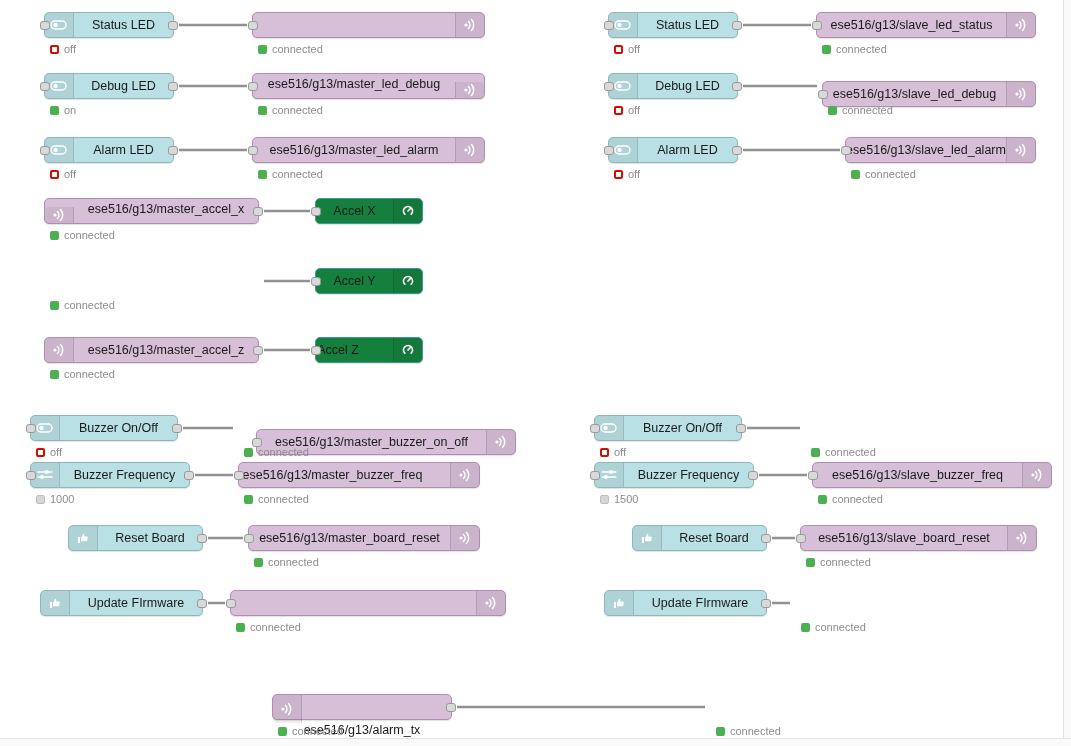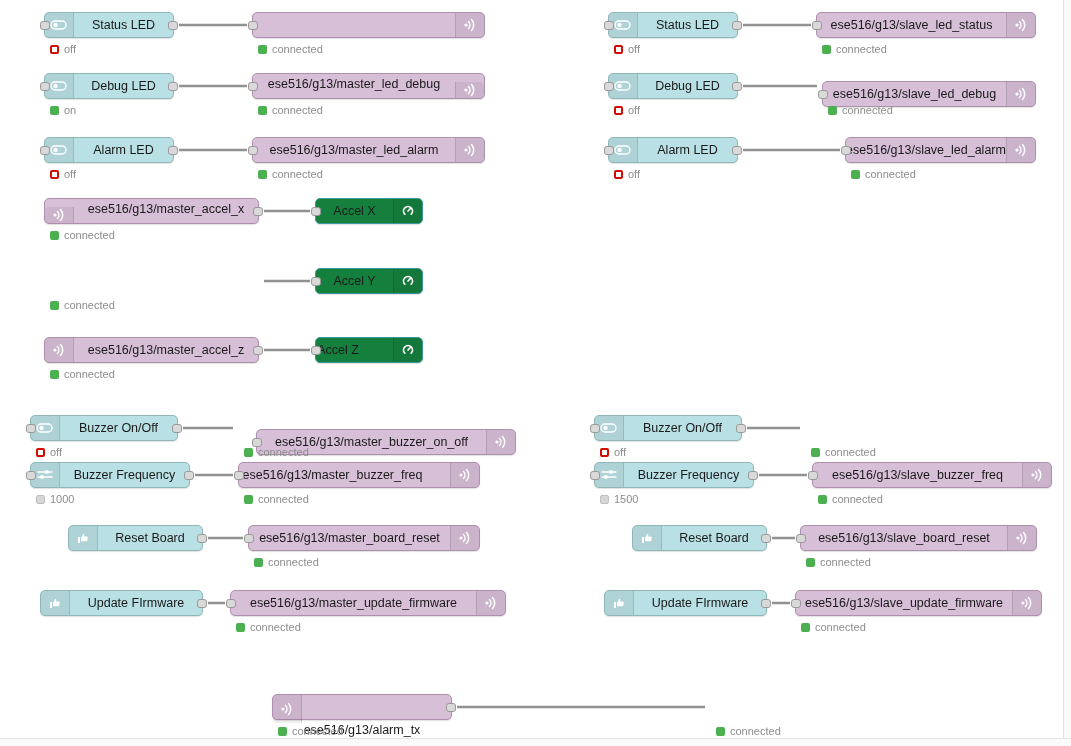--- a/index.html
+++ b/index.html
@@ -318,21 +318,20 @@
     <div class="node t-mqtt-out icon-right" style="left: 230px; top: 590px; width: 276px;">
     <div class="node-icon">
         <svg width="14" height="16" viewBox="0 0 14 16">
           <g fill="none" stroke="#fff" stroke-width="1.5" stroke-linecap="round">
             <path d="M5.5 4.5 a5 5 0 0 1 0 7"></path>
             <path d="M8.5 2.5 a8 8 0 0 1 0 11"></path>
           </g>
           <circle cx="3" cy="8" r="1.6" fill="#fff"></circle>
         </svg>
       </div>
-    <div class="node-label">ese516/g13/master_update_firmware</div>
     <div class="port port-in"></div>
 
   </div>
     <div class="status status-dot-green" style="left: 236px; top: 621px;"><span class="sq"></span><span class="status-text">connected</span></div>
     <div class="node t-switch" style="left: 608px; top: 12px; width: 130px;">
     <div class="node-icon">
         <svg width="18" height="12" viewBox="0 0 18 12">
           <rect x="1" y="2" width="15" height="8" rx="4" fill="none" stroke="#fff" stroke-width="1.4"></rect>
           <circle cx="5.5" cy="6" r="2.2" fill="#fff"></circle>
         </svg>
@@ -483,34 +482,20 @@
     <div class="node t-button" style="left: 604px; top: 590px; width: 163px;">
     <div class="node-icon">
         <svg width="16" height="16" viewBox="0 0 16 16">
           <path fill="#fff" d="M3 7h2v6H3zM6 13V7.5c1-.5 1.6-1.8 1.8-3.2.1-.9 1.5-.8 1.5.2 0 .9-.3 2-.3 2h3.1c.8 0 .9 1 .3 1.2.5.3.4 1.1-.1 1.3.4.3.3 1-.2 1.2.3.3.1 1-.5 1H6z"></path>
         </svg>
       </div>
     <div class="node-label">Update FIrmware</div>
 
     <div class="port port-out"></div>
   </div>
-    <div class="node t-mqtt-out icon-right" style="left: 795px; top: 590px; width: 247px;">
-    <div class="node-icon">
-        <svg width="14" height="16" viewBox="0 0 14 16">
-          <g fill="none" stroke="#fff" stroke-width="1.5" stroke-linecap="round">
-            <path d="M5.5 4.5 a5 5 0 0 1 0 7"></path>
-            <path d="M8.5 2.5 a8 8 0 0 1 0 11"></path>
-          </g>
-          <circle cx="3" cy="8" r="1.6" fill="#fff"></circle>
-        </svg>
-      </div>
-    <div class="node-label">ese516/g13/slave_update_firmware</div>
-    <div class="port port-in"></div>
-
-  </div>
     <div class="status status-dot-green" style="left: 801px; top: 621px;"><span class="sq"></span><span class="status-text">connected</span></div>
     <div class="node t-mqtt-in" style="left: 272px; top: 694px; width: 180px; flex-direction: column;">
     <div class="node-icon">
         <svg width="14" height="16" viewBox="0 0 14 16">
           <g fill="none" stroke="#fff" stroke-width="1.5" stroke-linecap="round">
             <path d="M5.5 4.5 a5 5 0 0 1 0 7"></path>
             <path d="M8.5 2.5 a8 8 0 0 1 0 11"></path>
           </g>
           <circle cx="3" cy="8" r="1.6" fill="#fff"></circle>
         </svg>

